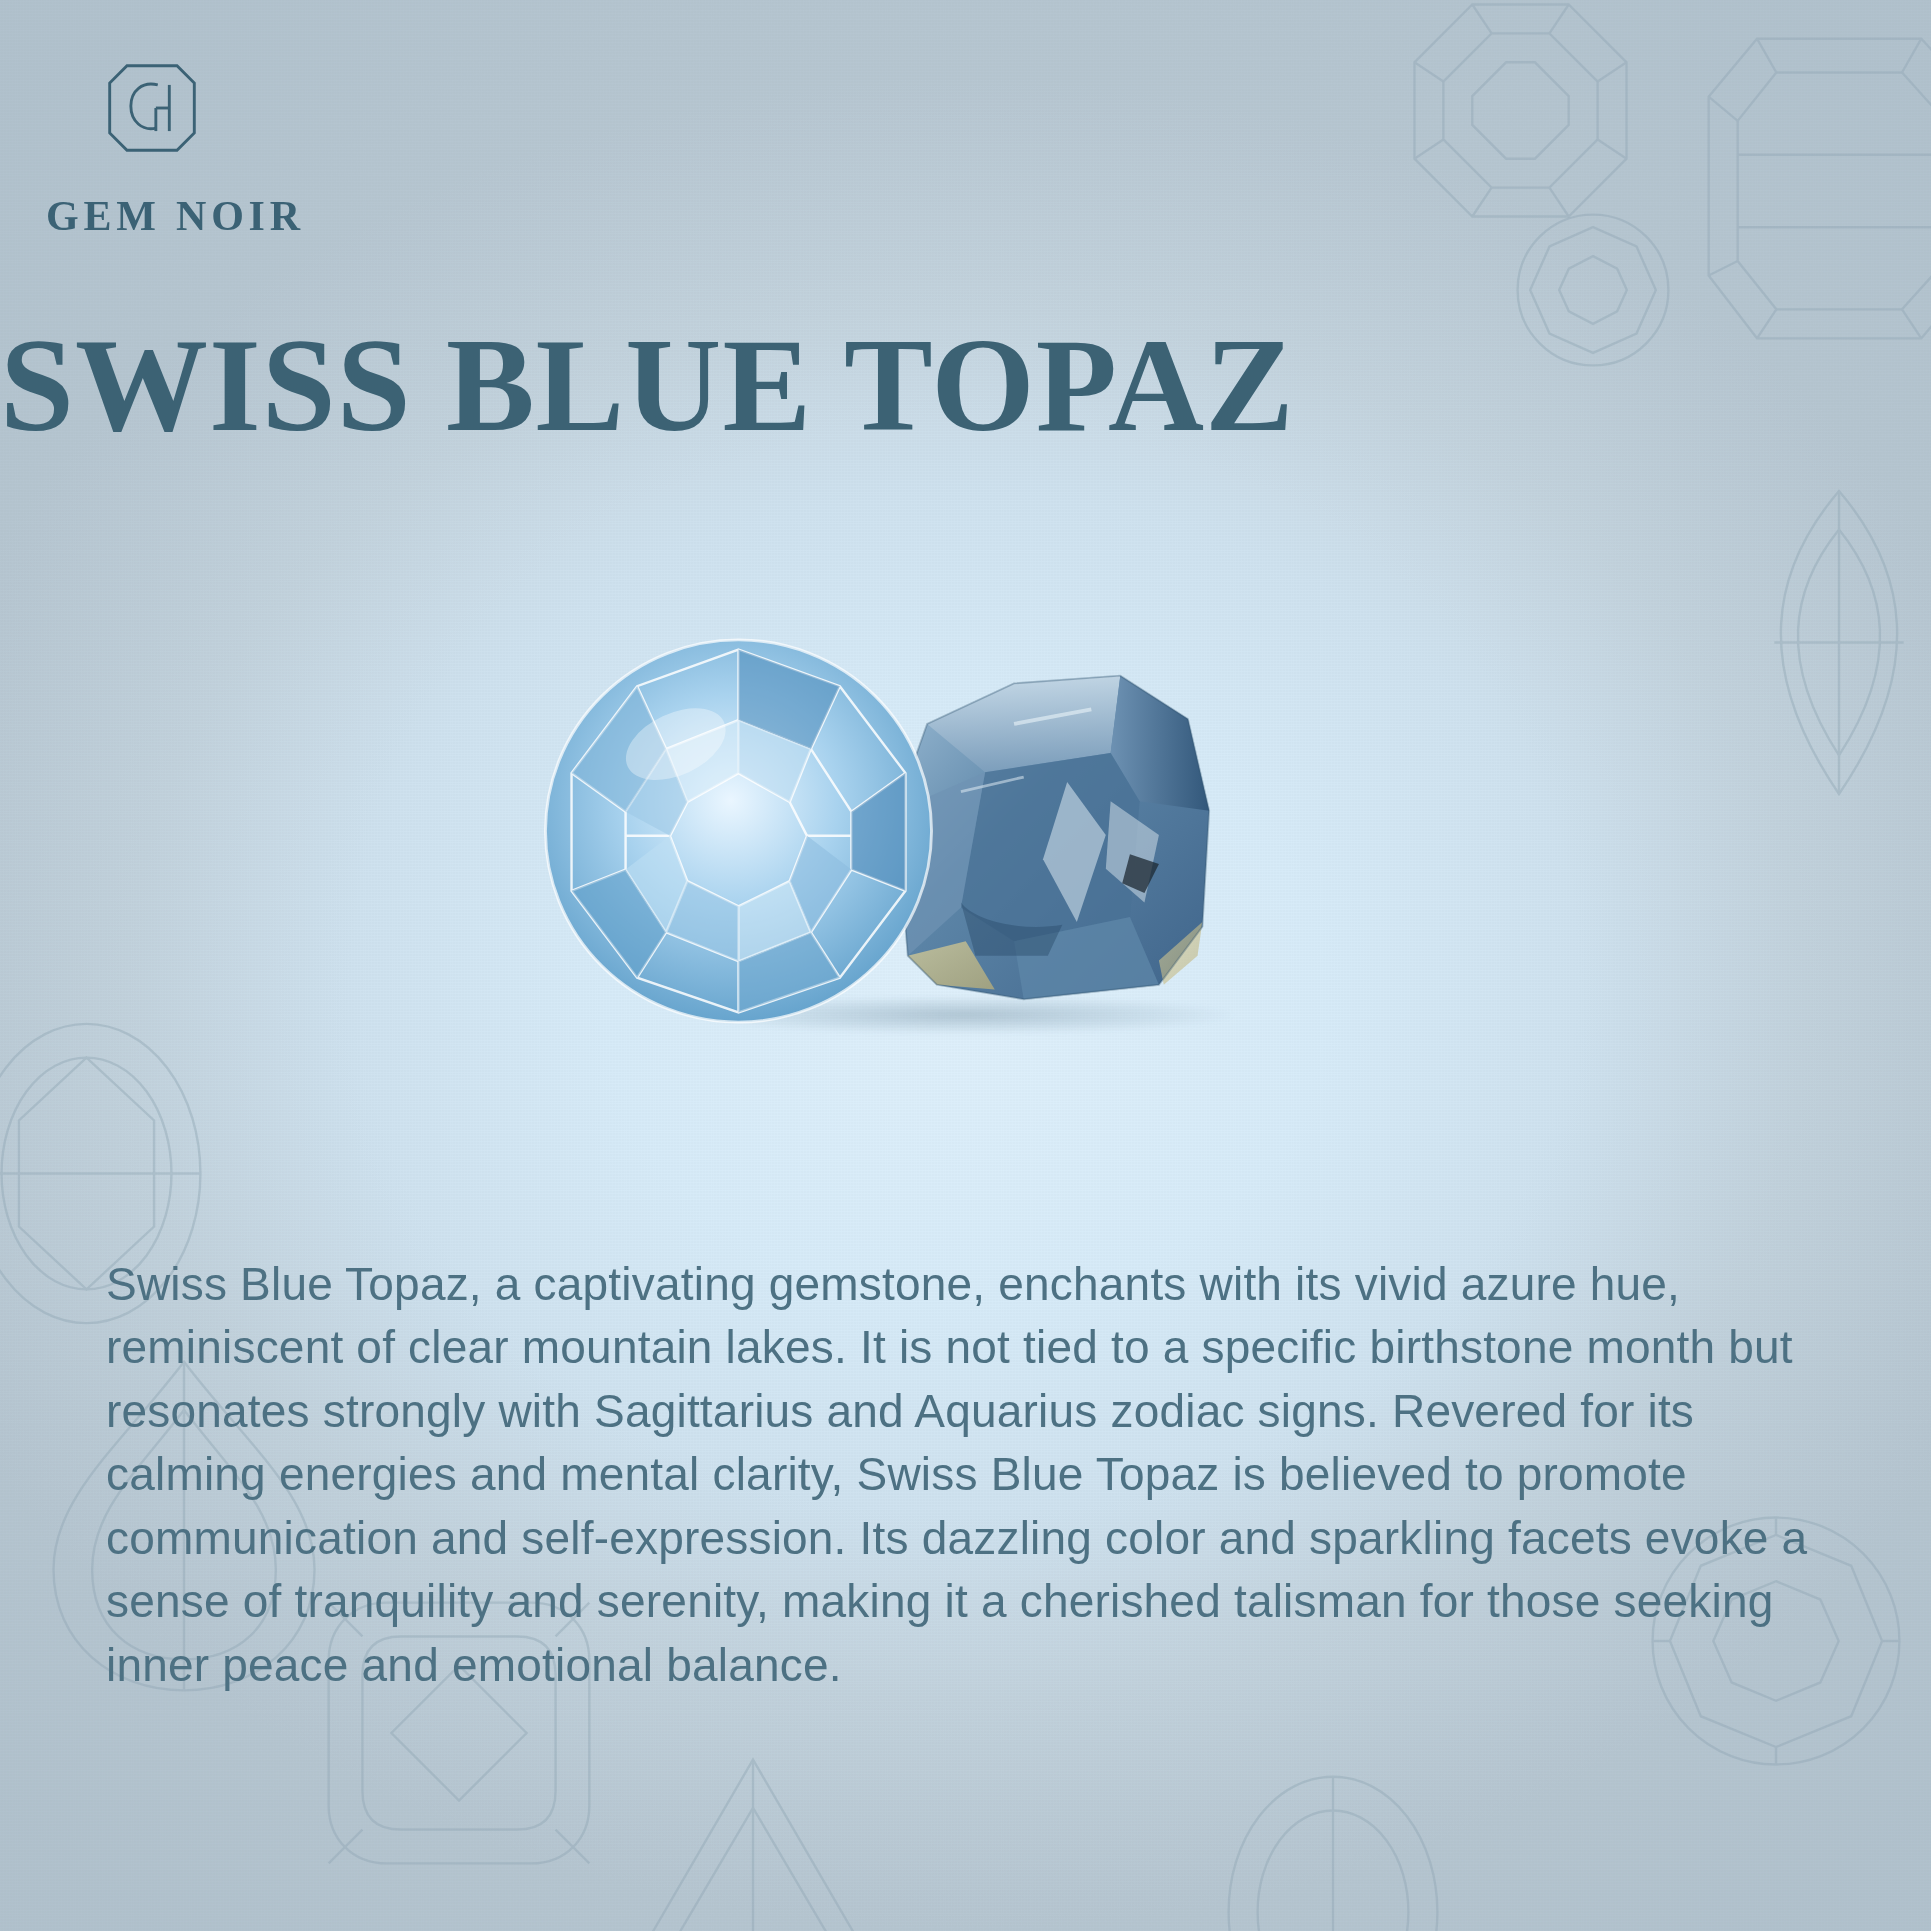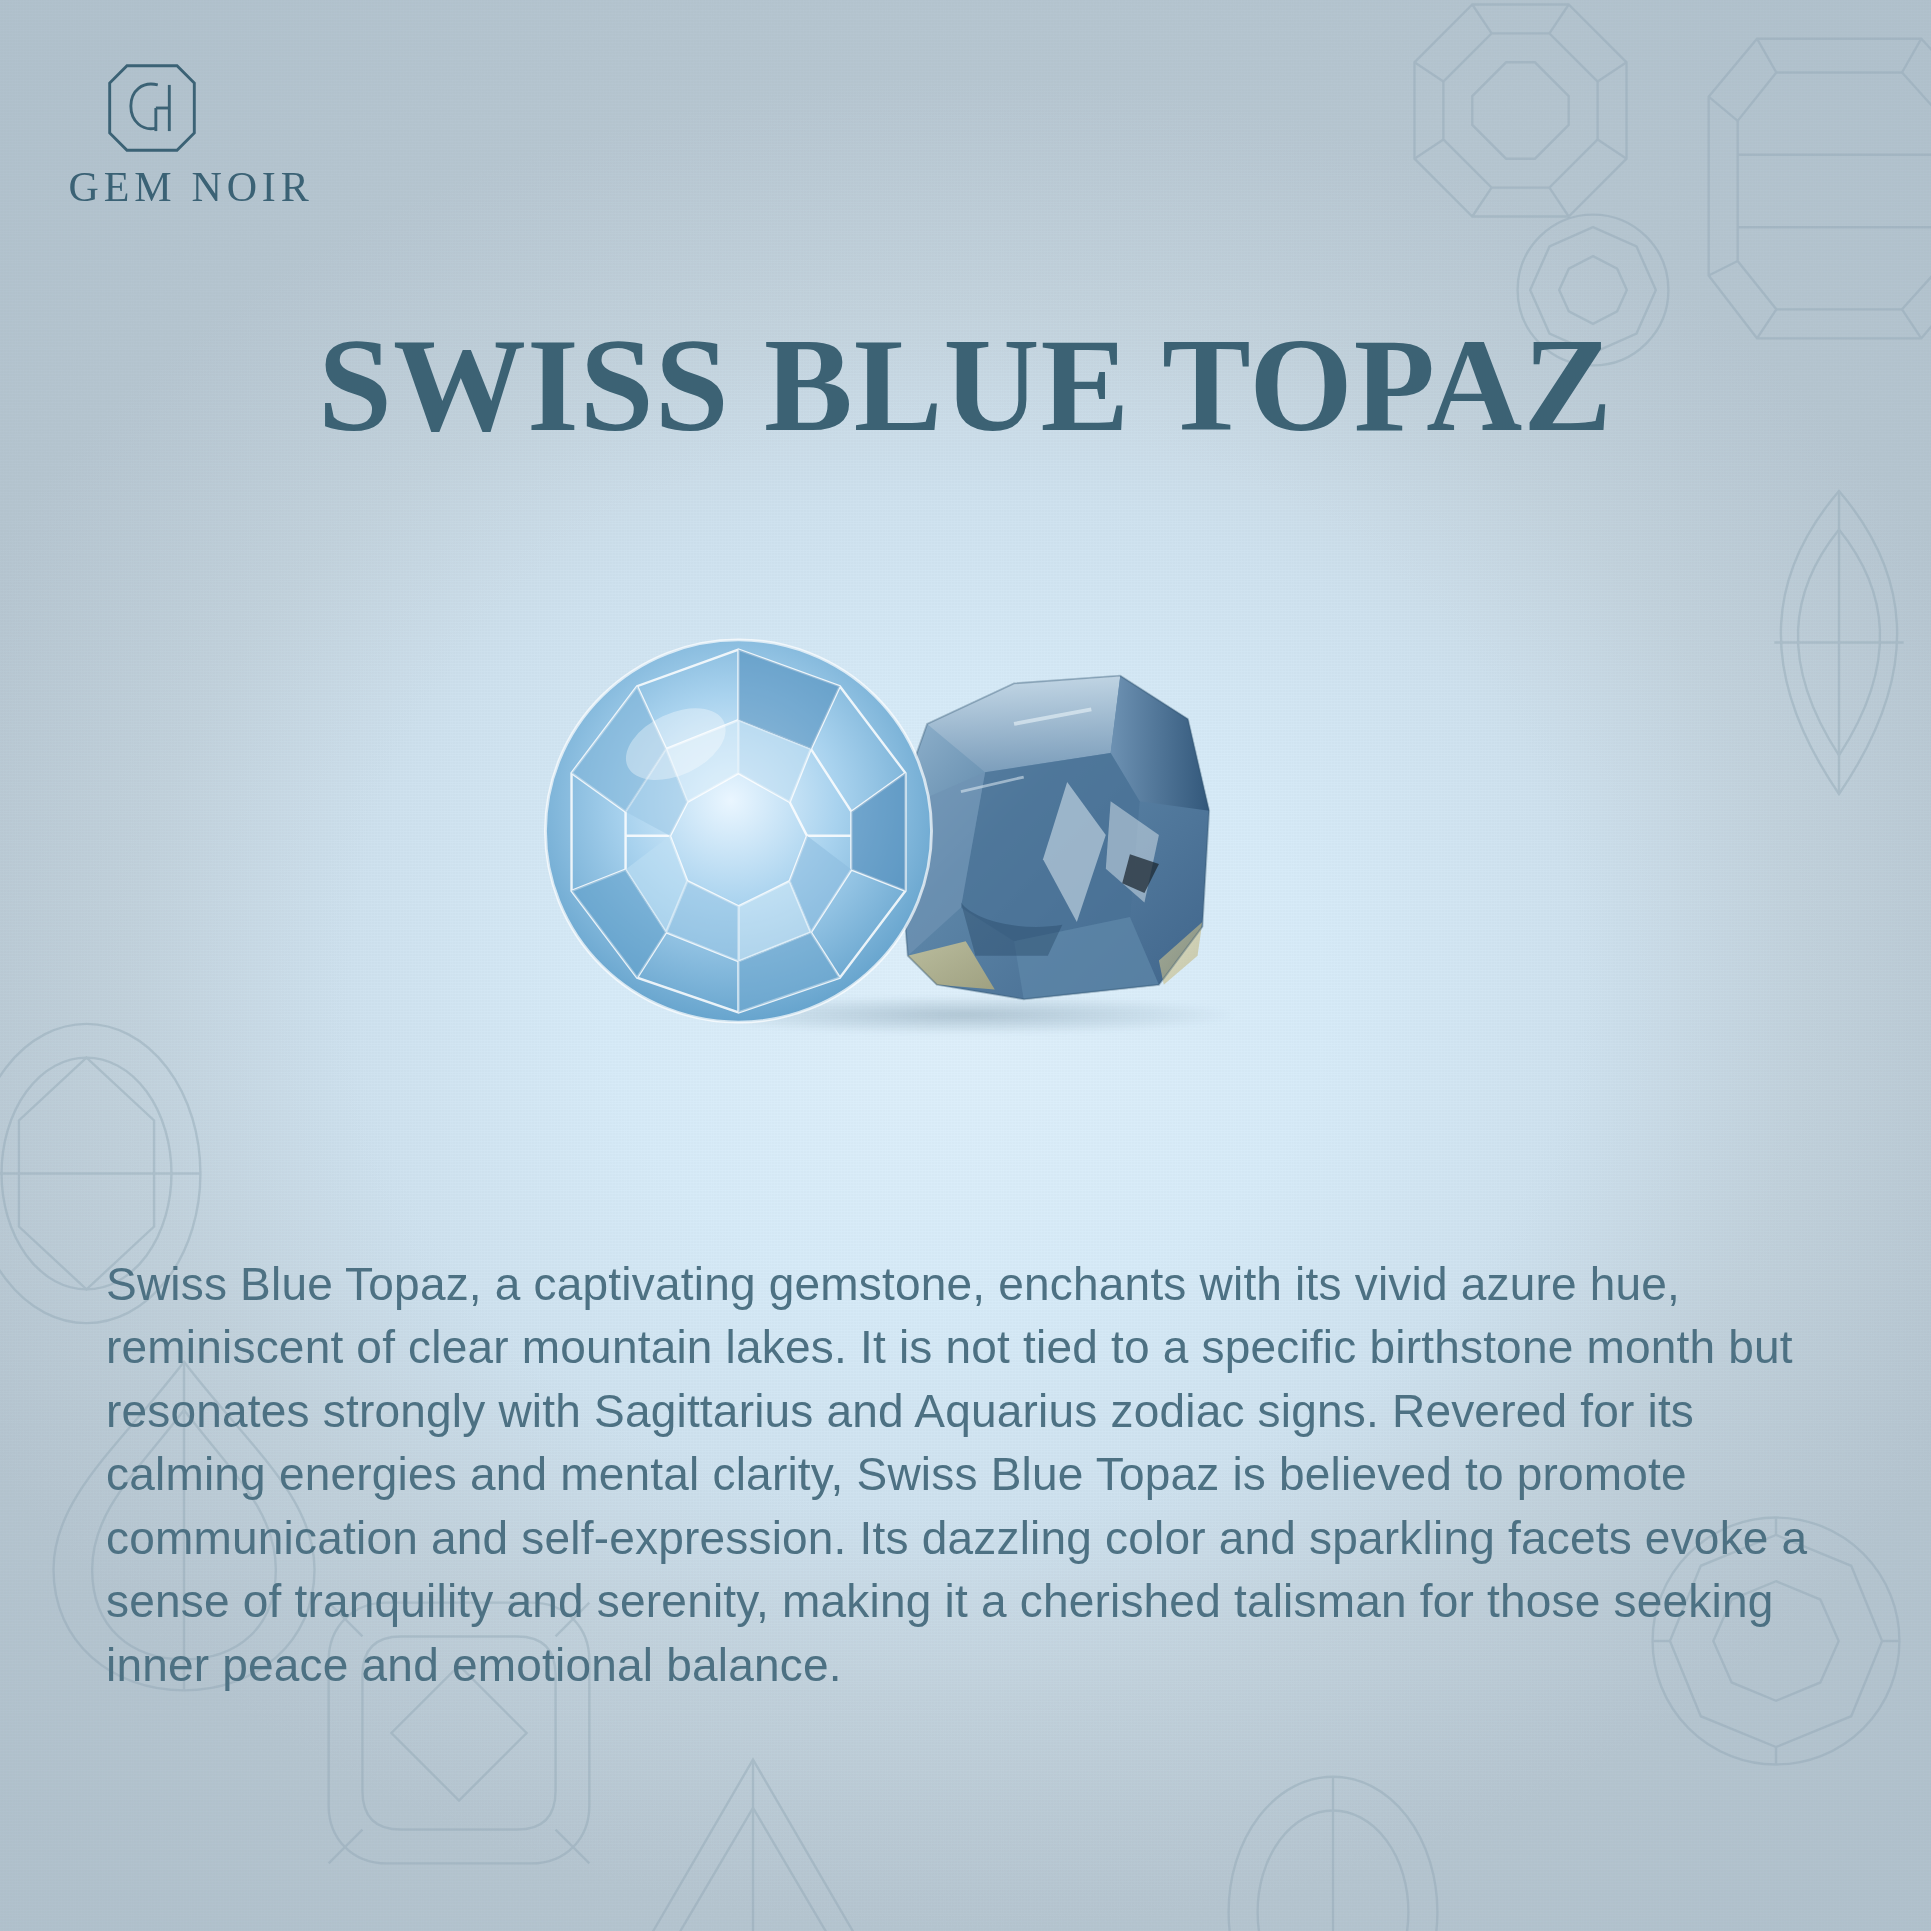--- a/index.html
+++ b/index.html
@@ -50,36 +50,35 @@
     left: 46px;
     top: 58px;
     width: 290px;
   }
   .logo-mark {
     width: 100px;
     height: 100px;
     margin-left: 56px;
   }
   .logo-text {
-    margin-top: 5px;
-    text-align: center;
+    margin-top: 34px;
     font-family: "Liberation Serif", serif;
     font-size: 42px;
     letter-spacing: 4.8px;
     color: #3b6275;
-    font-weight: 400;
+    font-weight: 700;
   }
 
   
   .headline-wrap {
     position: absolute;
     top: 319px;
     left: 0;
     right: 0;
-    text-align: center;
+    text-align: left;
   }
   h1.title {
     margin: 0;
     font-family: "Liberation Serif", serif;
     font-weight: 700;
     font-size: 133px;
     line-height: 1;
     letter-spacing: 1px;
     color: #3c6274;
     text-transform: uppercase;

